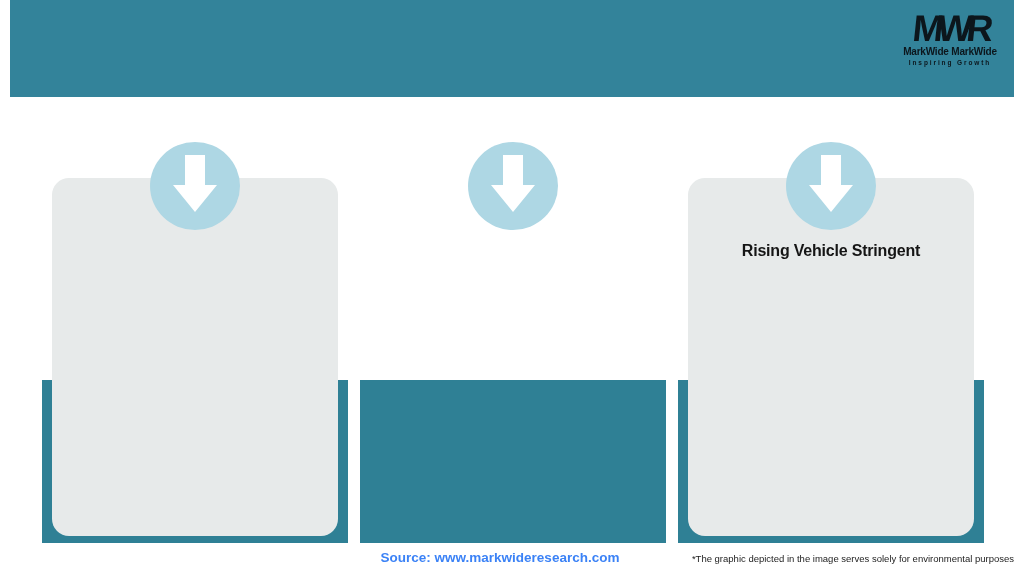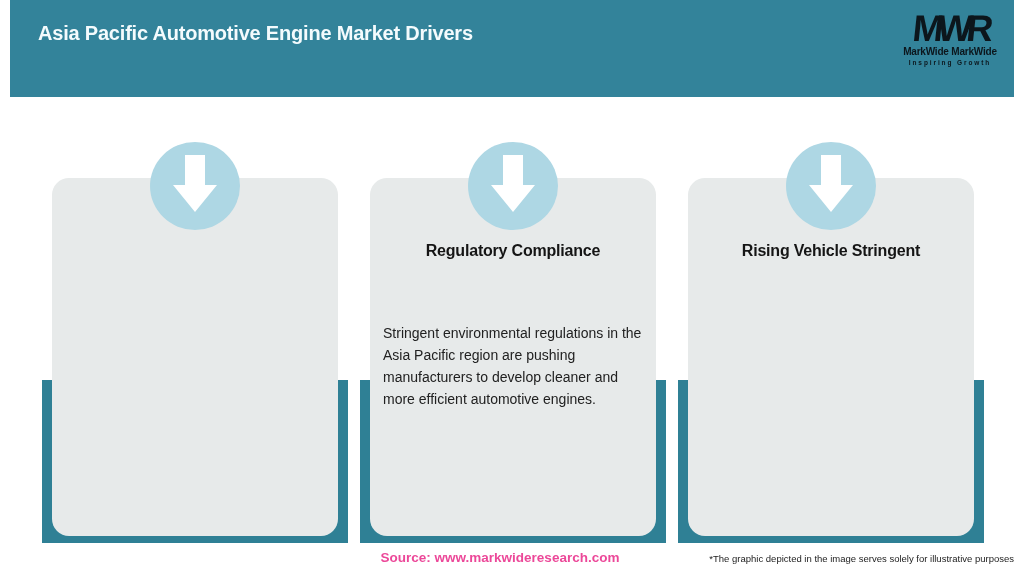--- a/index.html
+++ b/index.html
@@ -51,34 +51,33 @@
   }
   .circle{
     position:absolute;left:50%;top:2px;transform:translateX(-50%);
     width:90px;height:88px;
   }
   .circle svg{display:block;width:90px;height:88px;}
 
   
   .source{
     position:absolute;top:550px;left:0;right:24px;text-align:center;
-    font-size:13.5px;font-weight:bold;color:#ec4899;
+    font-size:13.5px;font-weight:bold;color:#3b82f6;
   }
   .disclaimer{
     position:absolute;top:553px;right:10px;
     font-size:9.5px;color:#1c1c1c;
   }
 </style>
 </head>
 <body>
 
 <div class="page">
 
   <header class="header">
-    <h1 class="title">Asia Pacific Automotive Engine Market Drivers</h1>
     <div class="logo">
       <div class="logo-mono">MWR</div>
       <div class="logo-name">MarkWide MarkWide</div>
       <div class="logo-tagline">Inspiring Growth</div>
     </div>
   </header>
 
   <section class="group g1">
     <div class="frame"></div>
     <div class="card">
@@ -86,24 +85,20 @@
     <div class="circle">
       <svg viewBox="0 0 90 88" aria-hidden="true">
         <ellipse cx="45" cy="44" rx="45" ry="44" style="fill:var(--circle_bg,#aed7e4)"></ellipse>
         <path d="M35 13 H55 V43 H67 L45 70 L23 43 H35 Z" style="fill:var(--arrow,#ffffff)"></path>
       </svg>
     </div>
   </section>
 
   <section class="group g2">
     <div class="frame"></div>
-    <div class="card">
-      <h2 class="card-title">Regulatory Compliance</h2>
-      <p class="card-text">Stringent environmental regulations in the Asia Pacific region are pushing manufacturers to develop cleaner and more efficient automotive engines.</p>
-    </div>
     <div class="circle">
       <svg viewBox="0 0 90 88" aria-hidden="true">
         <ellipse cx="45" cy="44" rx="45" ry="44" style="fill:var(--circle_bg,#aed7e4)"></ellipse>
         <path d="M35 13 H55 V43 H67 L45 70 L23 43 H35 Z" style="fill:var(--arrow,#ffffff)"></path>
       </svg>
     </div>
   </section>
 
   <section class="group g3">
     <div class="frame"></div>
@@ -112,15 +107,15 @@
     </div>
     <div class="circle">
       <svg viewBox="0 0 90 88" aria-hidden="true">
         <ellipse cx="45" cy="44" rx="45" ry="44" style="fill:var(--circle_bg,#aed7e4)"></ellipse>
         <path d="M35 13 H55 V43 H67 L45 70 L23 43 H35 Z" style="fill:var(--arrow,#ffffff)"></path>
       </svg>
     </div>
   </section>
 
   <div class="source">Source: www.markwideresearch.com</div>
-  <div class="disclaimer">*The graphic depicted in the image serves solely for illustrative purposes</div>
+  <div class="disclaimer">*The graphic depicted in the image serves solely for environmental purposes</div>
 
 </div>
 
 </body></html>

